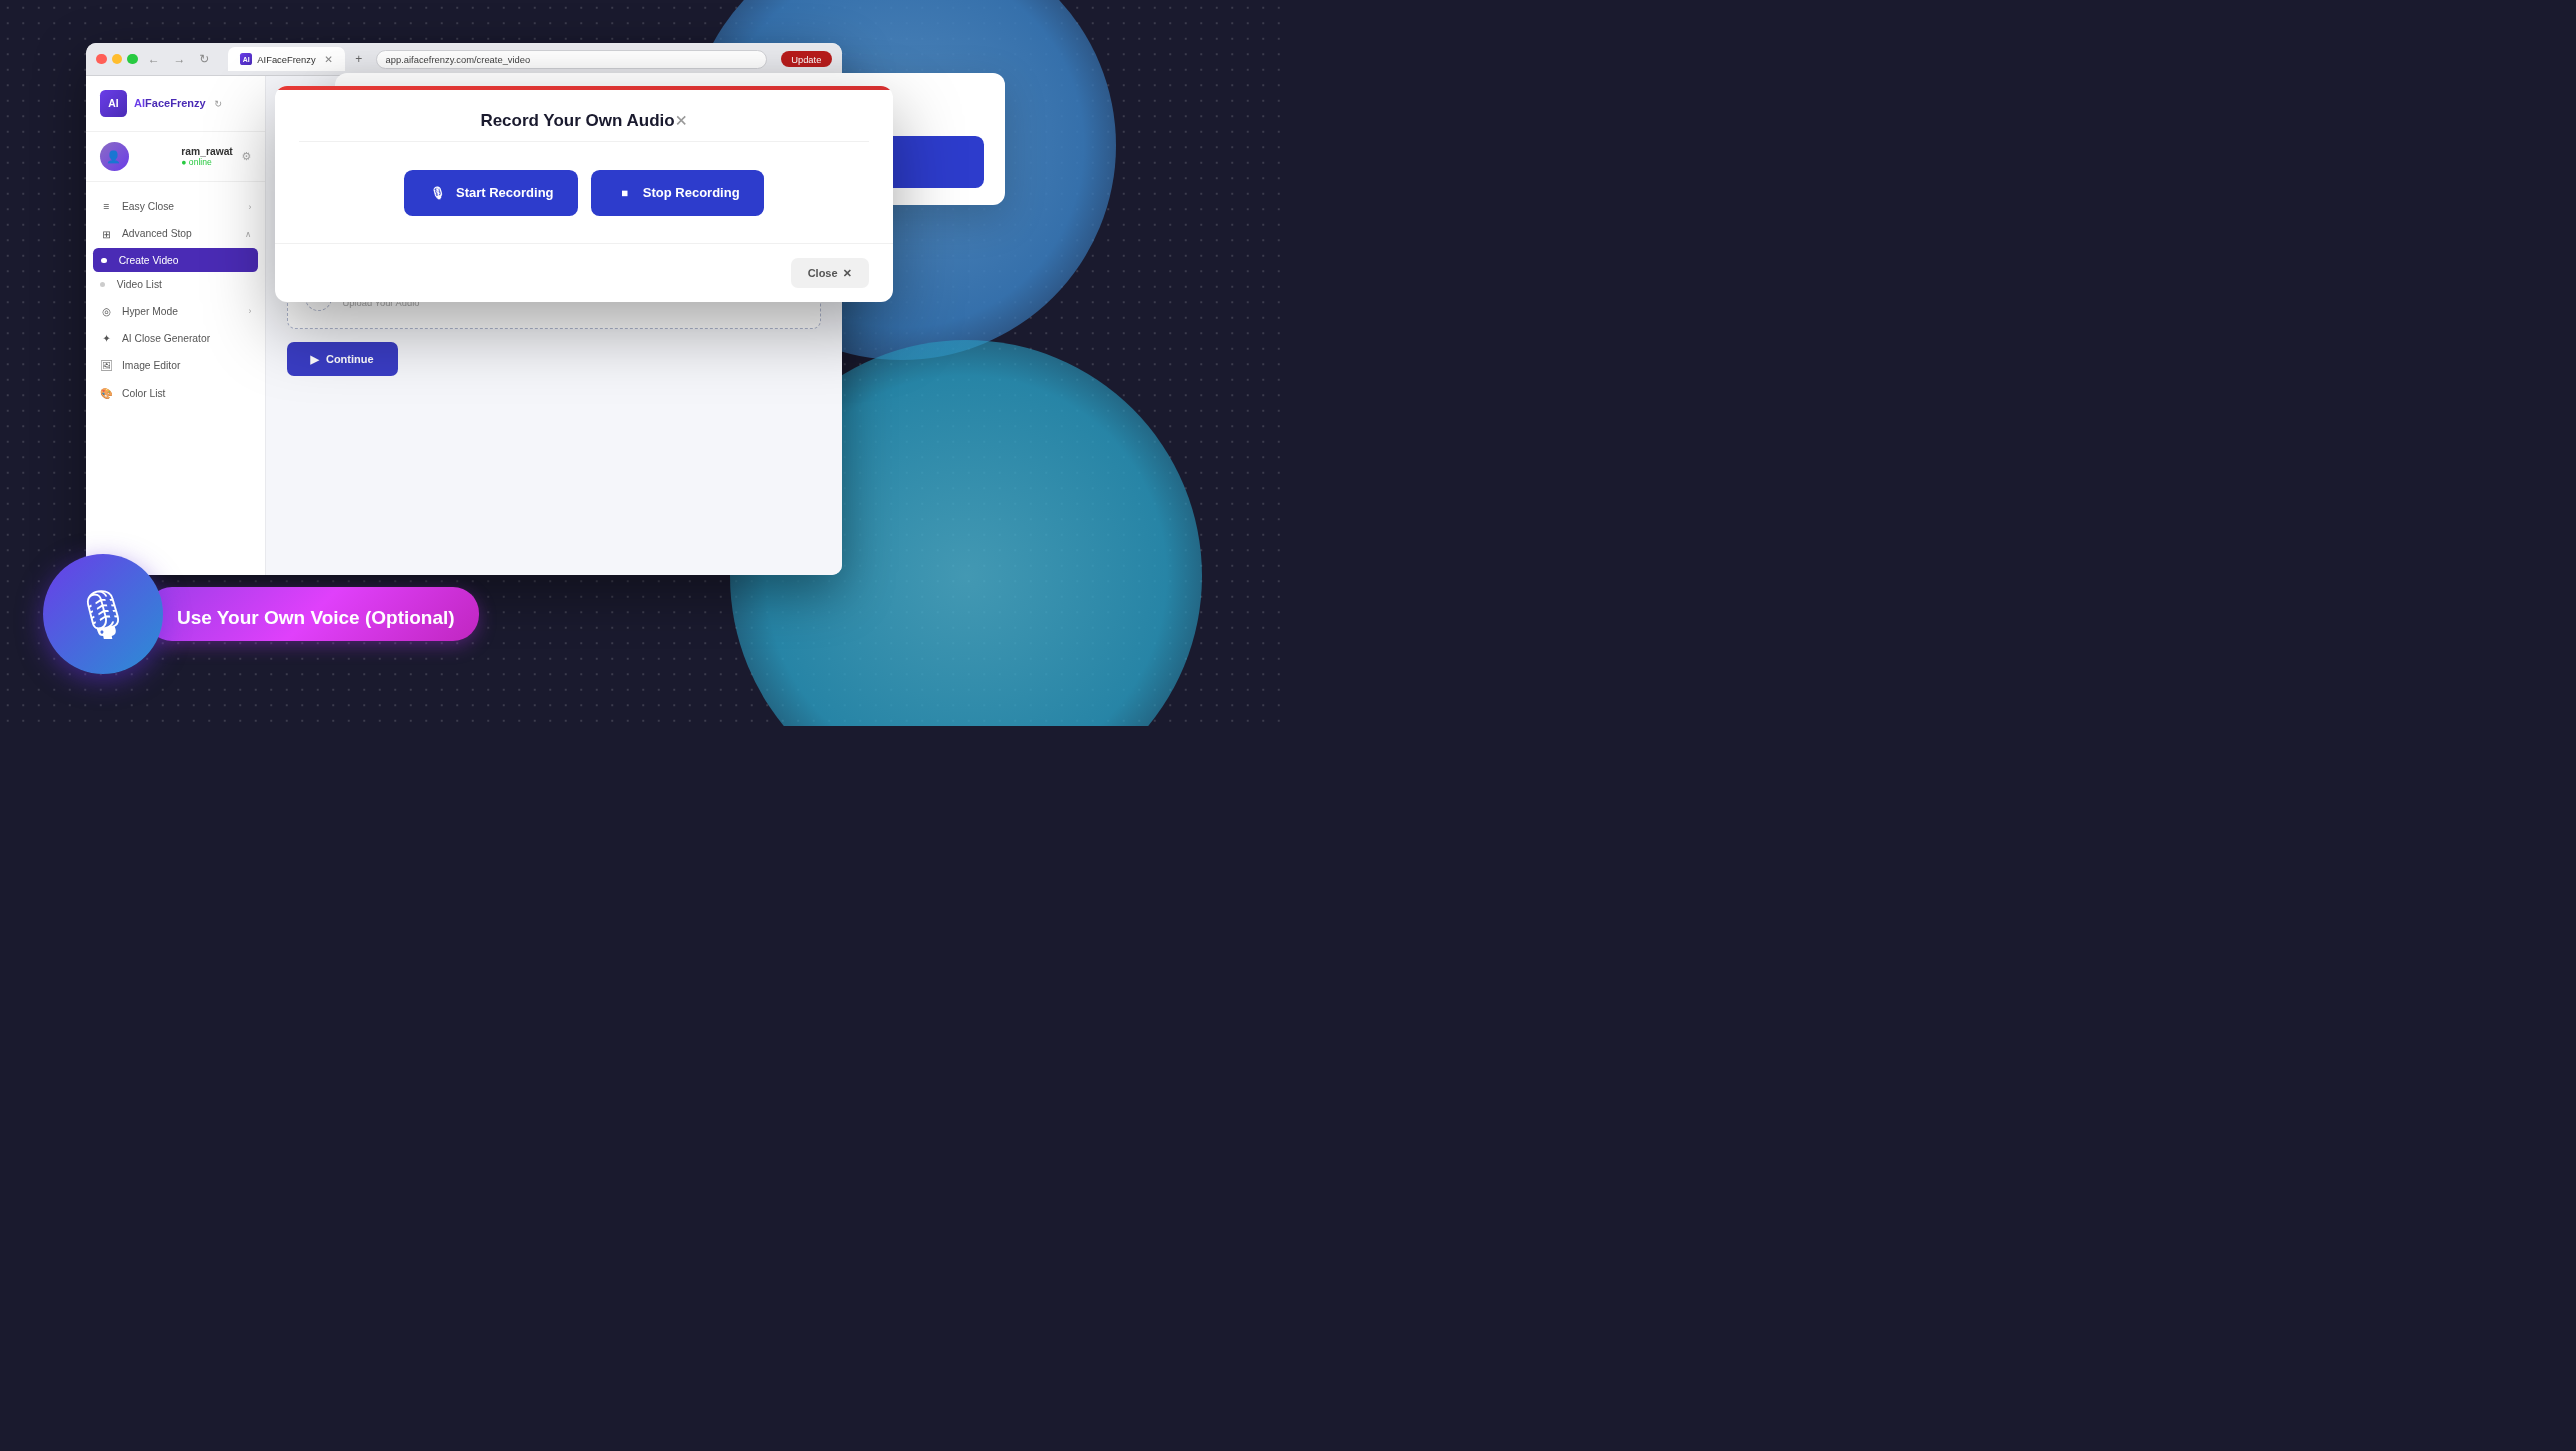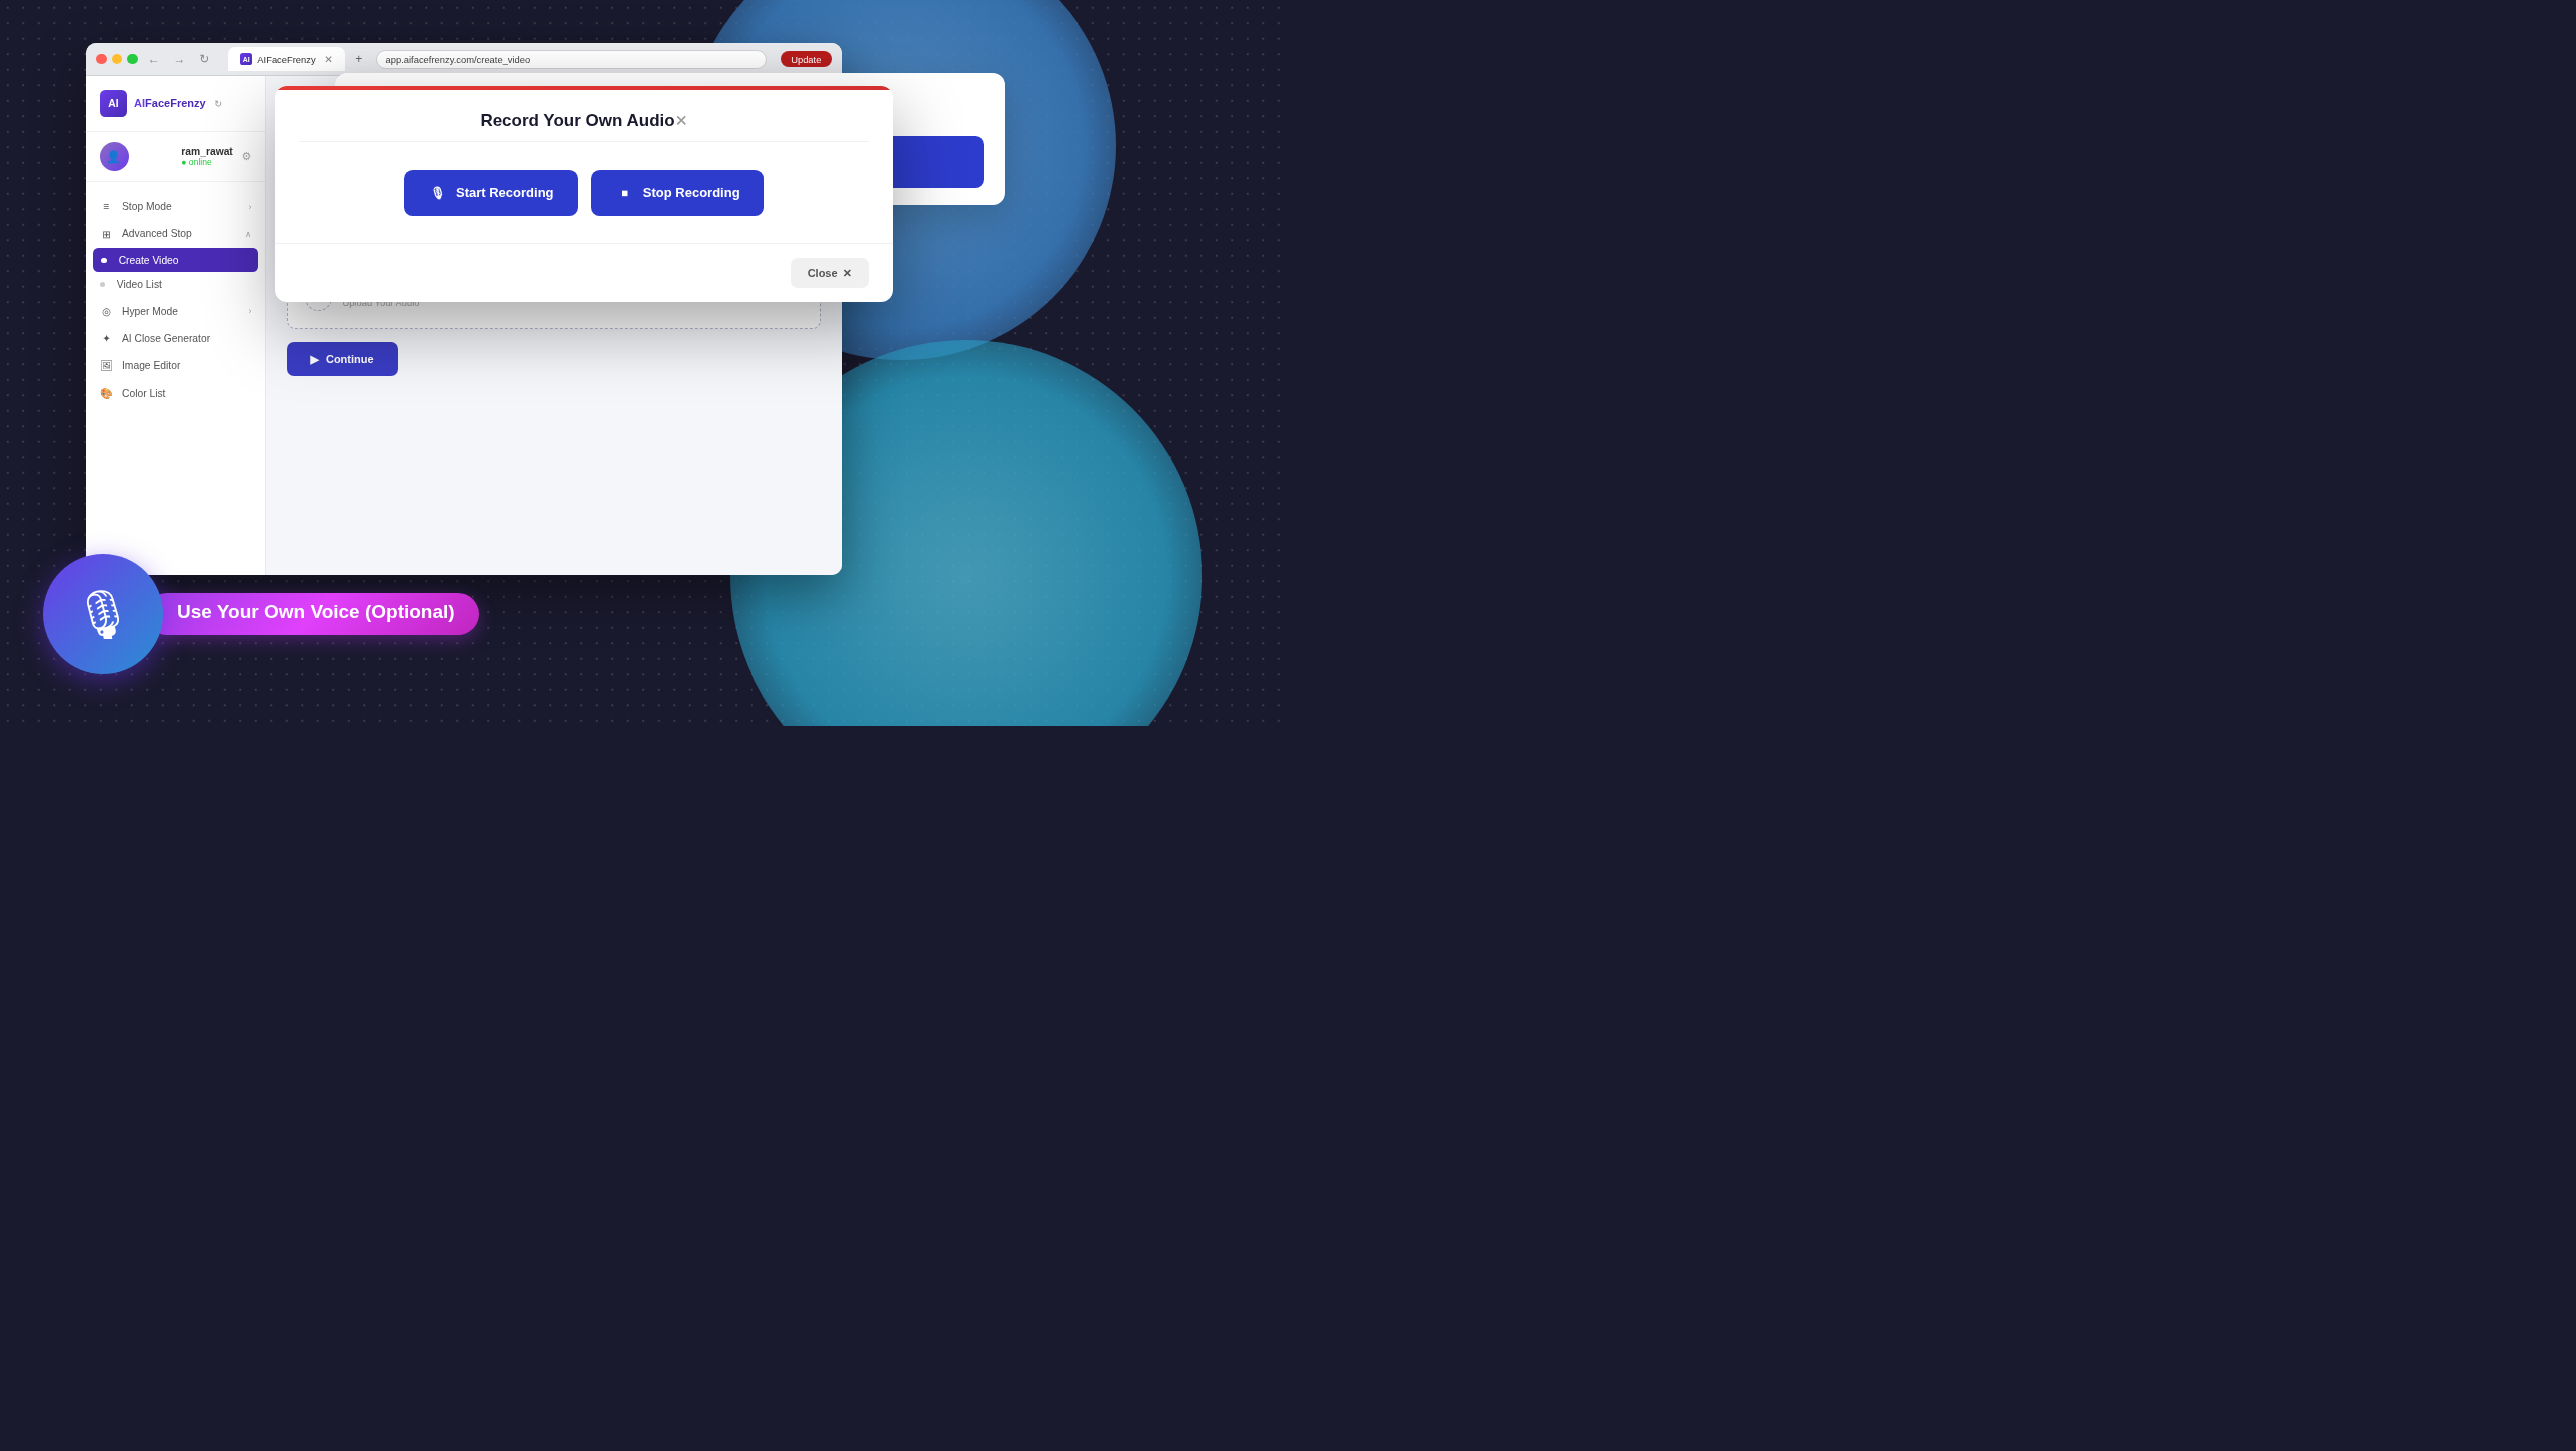--- a/index.html
+++ b/index.html
@@ -494,21 +494,21 @@
       margin-right: -17px;
       z-index: 2;
     }
     .promo-mic-icon {
       font-size: 48px;
       color: white;
     }
     .promo-text-pill {
       background: linear-gradient(135deg, #9b3de8, #e040fb, #c026c0);
       border-radius: 26px;
-      padding: 8px 24px 12px 31px;
+      padding: 20px 24px 12px 31px;
       font-size: 19px;
       font-weight: 700;
       color: white;
       white-space: nowrap;
       box-shadow: 0 5.2px 17px rgba(150,50,200,0.4);
     }
 
     
     .steps-card {
       position: absolute;
@@ -685,21 +685,21 @@
         <div class="user-info">
           <div class="user-name">ram_rawat</div>
           <div class="user-status">● online</div>
         </div>
         <span class="user-settings">⚙</span>
       </div>
 
       <div class="sidebar-nav">
         <div class="nav-item">
           <div class="nav-icon">≡</div>
-          <span>Stop Mode</span>
+          <span>Easy Close</span>
           <span class="nav-chevron">›</span>
         </div>
         <div class="nav-item">
           <div class="nav-icon">⊞</div>
           <span>Advanced Stop</span>
           <span class="nav-chevron">∧</span>
         </div>
         <div class="nav-item active">
           <span class="nav-dot"></span>
           <span>Create Video</span>

